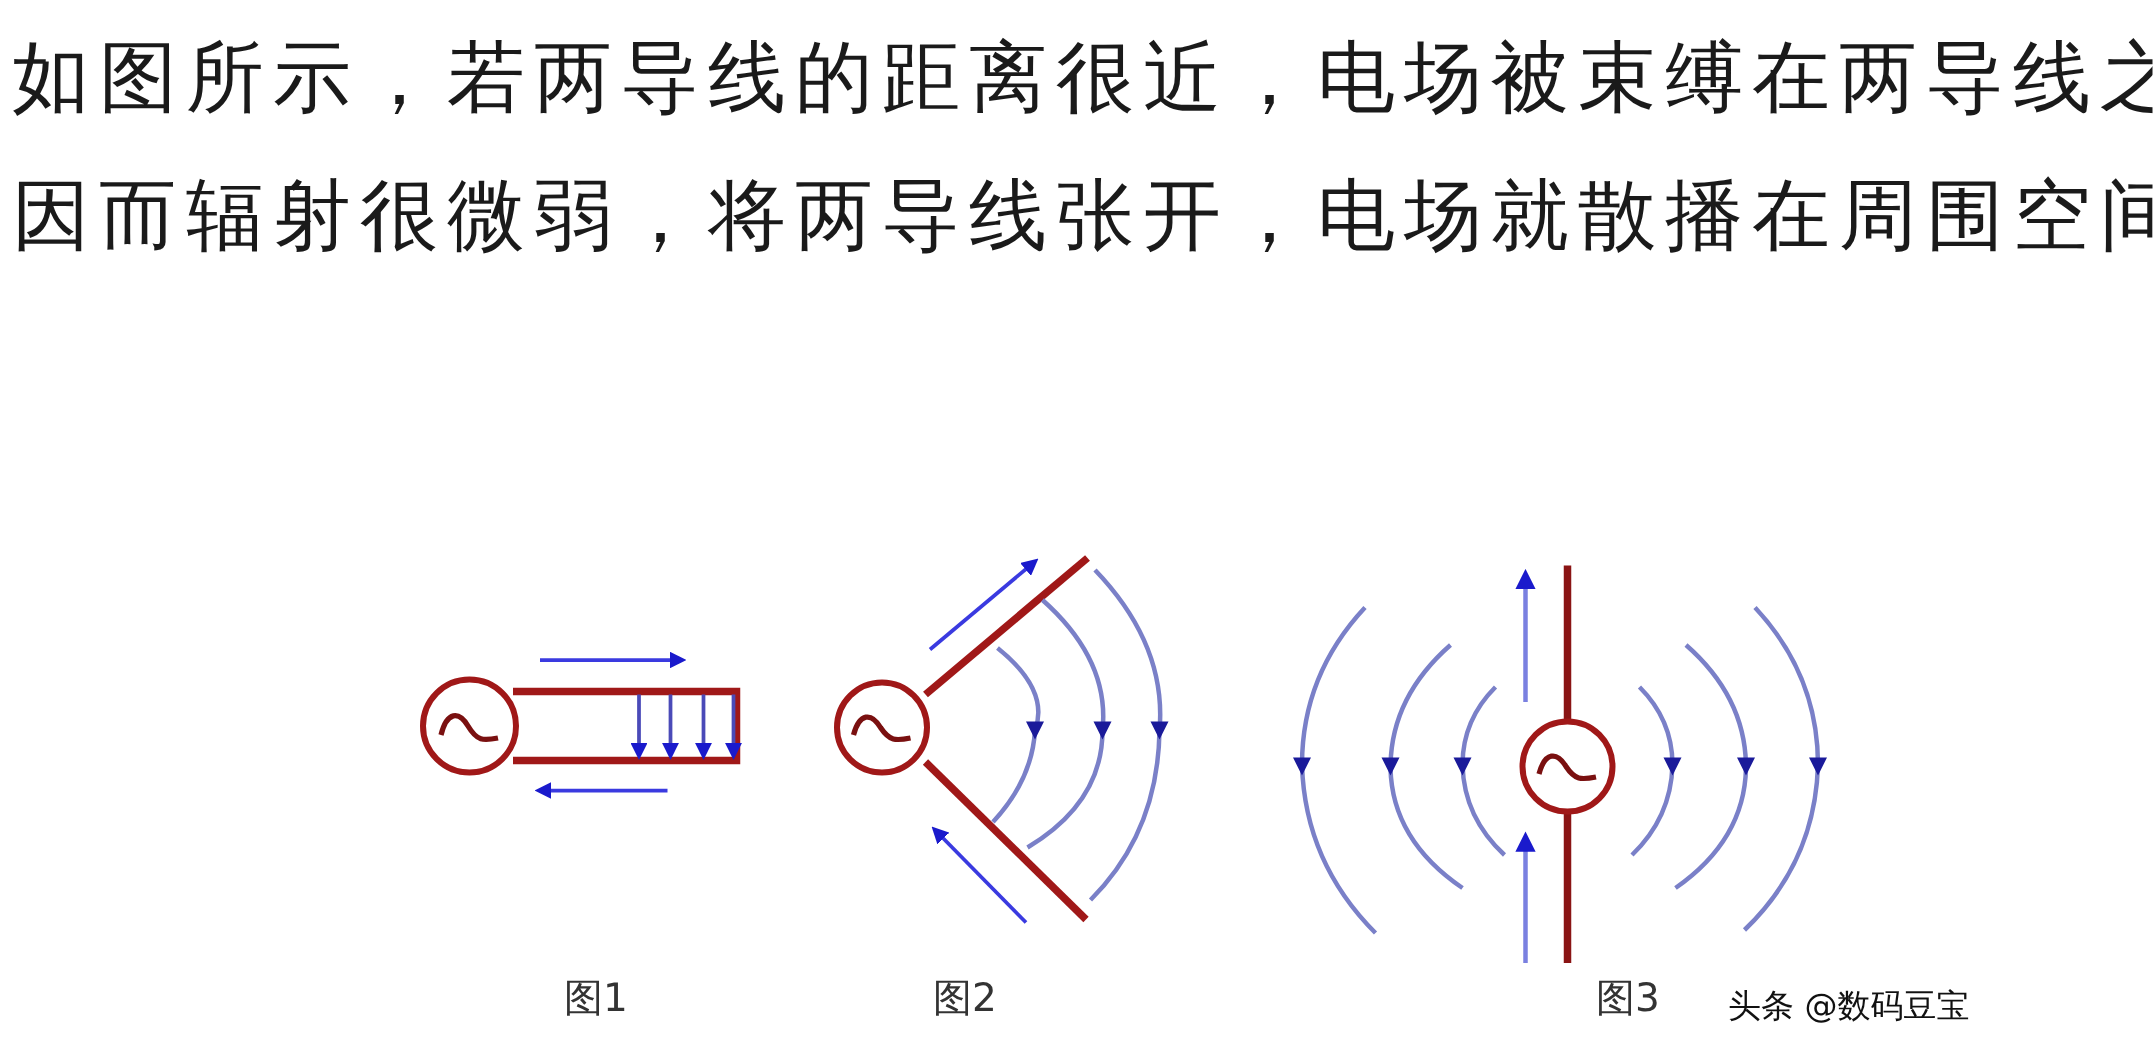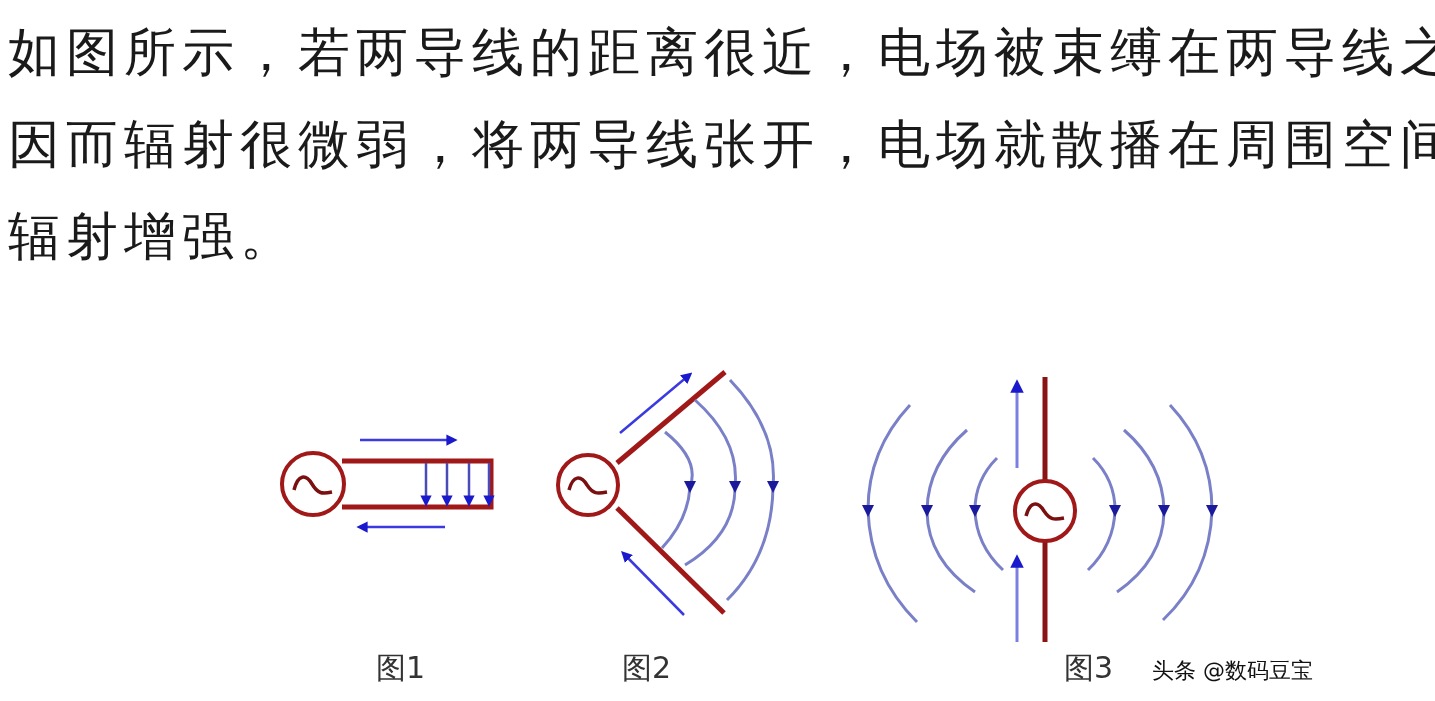--- a/index.html
+++ b/index.html
@@ -7,35 +7,34 @@
   .para {
     position: absolute; left: 8px; top: 6px; width: 1425px;
     font-family: "DejaVu Sans", sans-serif;
     font-size: 52px; line-height: 92px; color: #1a1a1a;
     letter-spacing: 6px;
   }
   .para .line { display: block; white-space: nowrap; }
   svg.diagram { position: absolute; left: 0; top: 0; }
   .caption {
     position: absolute; top: 648px;
-    font-family: "DejaVu Sans", sans-serif; font-size: 30px; color: #333;
+    font-family: "DejaVu Sans", sans-serif; font-size: 26px; color: #333;
   }
   .watermark {
     position: absolute; left: 1152px; top: 656px;
     font-family: "DejaVu Sans", sans-serif; font-size: 22px; color: #111;
     text-shadow: 1px 1px 0 #fff, -1px -1px 0 #fff;
   }
 </style>
 </head>
 <body>
 
 <div class="para">
   <span class="line">如图所示，若两导线的距离很近，电场被束缚在两导线之间</span>
   <span class="line">因而辐射很微弱，将两导线张开，电场就散播在周围空间，</span>
-  <span class="line">辐射增强。</span>
 </div>
 
 <svg class="diagram" width="1435" height="701" viewBox="0 0 1435 701">
   <defs>
     <marker id="ah" viewBox="0 0 10 10" refX="5" refY="5" markerWidth="4.5" markerHeight="4.5" orient="auto-start-reverse">
       <path d="M0,0 L10,5 L0,10 z" fill="#1a1acc"></path>
     </marker>
   </defs>
 
   <g>

